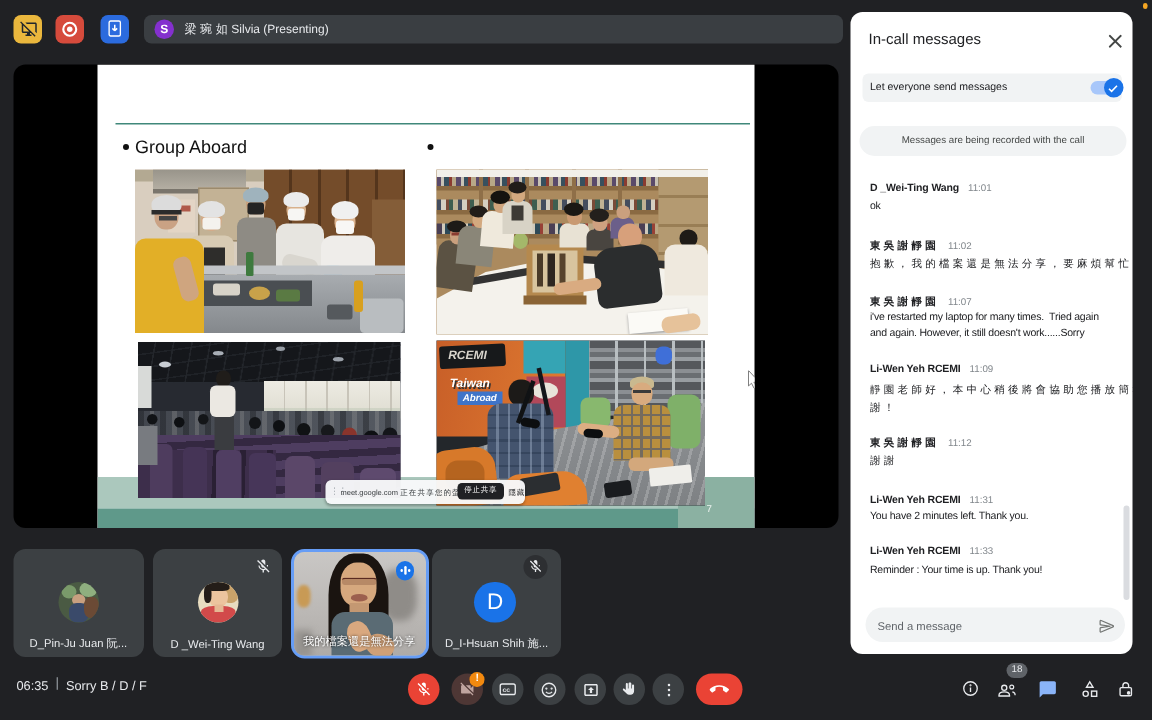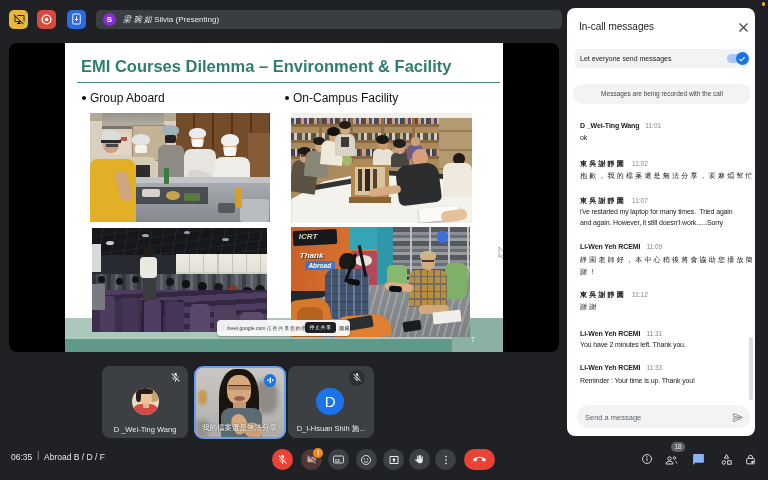--- a/index.html
+++ b/index.html
@@ -31,38 +31,36 @@
       </svg>
   </div>
   <div class="abs" style="left:67px; top:9.5px; width:19px; height:19.5px; border-radius:5px; background:#2b6bde; display:flex; align-items:center; justify-content:center;">
     <svg width="11" height="12" viewBox="0 0 22 24" fill="none" stroke="#fff" stroke-width="1.8">
         <rect x="3.5" y="2" width="15" height="20" rx="2"></rect>
         <path d="M11 7v8M11 15l-3.2-3.2M11 15l3.2-3.2" stroke-width="2"></path>
       </svg>
   </div>
   <div class="abs" style="left:96px; top:10px; width:466px; height:19px; border-radius:5px; background:#3a3e42; display:flex; align-items:center;">
     <div style="width:13px; height:13px; border-radius:50%; background:#8430ce; color:#fff; font-size:8px; font-weight:bold; display:flex; align-items:center; justify-content:center; margin-left:7px;">S</div>
-    <span style="color:#e8eaed; font-size:8px; margin-left:7px;"><span style="letter-spacing:2.4px;font-style:italic;">梁琬如</span>Silvia (Presenting)</span>
+    <span style="color:#e8eaed; font-size:8px; margin-left:7px;"><span style="letter-spacing:2.4px;">梁琬如</span>Silvia (Presenting)</span>
   </div>
 
   <div class="abs" id="video" style="left:9px; top:43px; width:550px; height:308.5px; background:#000; border-radius:8px; overflow:hidden;">
     <div class="abs" id="slide" style="left:56px; top:0; width:437.5px; height:308.5px; background:#fff; overflow:hidden;">
 
       <div class="abs" style="left:0; top:275px; width:437.5px; height:21px; background:#abc8bd;"></div>
       <div class="abs" style="left:0; top:296px; width:437.5px; height:12.5px; background:#5f998a;"></div>
       <div class="abs" style="left:387px; top:275px; width:50.5px; height:33.5px; background:#8bb1a2;"></div>
       <div class="abs" style="left:406px; top:293px; color:#eef4f1; font-size:6.5px;">7</div>
 
-      <div class="abs" style="left:16px; top:13.5px; width:420px; font-size:16.5px; font-weight:bold; color:#2e7d6f; letter-spacing:0px;">EMI Courses Dilemma – Environment &amp; Facility</div>
       <div class="abs" style="left:11.5px; top:38.8px; width:423px; height:1.6px; background:#40887a;"></div>
 
       <div class="abs" style="left:16.5px; top:53px; width:4px; height:4px; border-radius:50%; background:#111;"></div>
       <div class="abs" style="left:25px; top:48px; font-size:12px; color:#111;">Group Aboard</div>
       <div class="abs" style="left:219.5px; top:53px; width:4px; height:4px; border-radius:50%; background:#111;"></div>
-      <div class="abs" style="left:228px; top:48px; font-size:12px; color:#111;">On-Campus Facility</div>
 
       <div class="abs" id="ph1" style="left:25.4px; top:70px; width:179.2px; height:109px; background:#d9cebf; overflow:hidden;">
         <div class="abs" style="left:0; top:0; width:179.2px; height:8px; background:#b3a992;"></div>
         <div class="abs" style="left:12px; top:0; width:62px; height:15px; background:linear-gradient(180deg,#98948a,#b8b2a6);"></div>
         <div class="abs" style="left:12px; top:13px; width:62px; height:2.5px; background:#7a756c;"></div>
         <div class="abs" style="left:86px; top:0; width:93.2px; height:46px; background:#744c2a;"></div>
         <div class="abs" style="left:86px; top:0; width:93.2px; height:46px; background:repeating-linear-gradient(90deg,transparent 0 17px,#54351c 17px 19px);"></div>
         <div class="abs" style="left:158px; top:20px; width:21.2px; height:65px; background:#845d38;"></div>
         <div class="abs" style="left:42px; top:12px; width:34px; height:36px; background:#c3b295; border:1px solid #9b8a6d;"></div>
         <div class="abs" style="left:22px; top:20px; width:18px; height:22px; background:#e3d5c5;"></div>
@@ -212,22 +210,22 @@
         <div class="abs" style="left:0px; top:56px; width:13px; height:26px; background:#787b80;"></div>
 
         <div class="abs" style="left:52px; top:19px; width:10px; height:11px; background:#201d1a; border-radius:48%;"></div>
         <div class="abs" style="left:48px; top:29px; width:17px; height:21px; background:#ebe8e2; border-radius:4px;"></div>
         <div class="abs" style="left:51px; top:50px; width:13px; height:22px; background:#3a3c40;"></div>
       </div>
 
       <div class="abs" id="ph4" style="left:225.8px; top:183.5px; width:179.2px; height:110.6px; background:#23272b; overflow:hidden;">
         <div class="abs" style="left:0; top:0; width:86px; height:64px; background:linear-gradient(100deg,#c85f28,#e07b31);"></div>
         <div class="abs" style="left:2px; top:3px; width:44px; height:15px; background:#17191b; transform:rotate(-3deg); border-radius:2px;"></div>
-        <div class="abs" style="left:8px; top:5px; color:#d8d4cc; font-size:8px; font-weight:bold; font-style:italic;">ICRT</div>
-        <div class="abs" style="left:9px; top:24px; color:#fff; font-size:8px; font-weight:bold; font-style:italic; text-shadow:1px 1px 0 #333;">Thank</div>
+        <div class="abs" style="left:8px; top:5px; color:#d8d4cc; font-size:8px; font-weight:bold; font-style:italic;">RCEMI</div>
+        <div class="abs" style="left:9px; top:24px; color:#fff; font-size:8px; font-weight:bold; font-style:italic; text-shadow:1px 1px 0 #333;">Taiwan</div>
         <div class="abs" style="left:14px; top:34px; width:30px; height:9px; background:#3f74c9; color:#fff; font-size:6.5px; font-weight:bold; font-style:italic; text-align:center; line-height:9px;">Abroad</div>
         <div class="abs" style="left:58px; top:0; width:28px; height:22px; background:#35a4b4;"></div>
         <div class="abs" style="left:86px; top:0px; width:16px; height:64px; background:#2e97a8;"></div>
         <div class="abs" style="left:60px; top:24px; width:26px; height:34px; background:#b2485a;"></div>
         <div class="abs" style="left:64px; top:28px; width:17px; height:11px; background:#e8e4da; border-radius:50%;"></div>
 
         <div class="abs" style="left:102px; top:0; width:77.2px; height:50px; background:#9ba1a5;"></div>
         <div class="abs" style="left:102px; top:0; width:77.2px; height:50px; background:repeating-linear-gradient(180deg,#55585c 0 5px,#8b8f93 5px 8px,#6a6e72 8px 11px,#989da1 11px 14px);"></div>
         <div class="abs" style="left:102px; top:0; width:77.2px; height:50px; background:repeating-linear-gradient(90deg,transparent 0 17px,#b9bfc2 17px 19px);"></div>
         <div class="abs" style="left:146px; top:4px; width:11px; height:12px; background:#3f6fd8; border-radius:40%;"></div>
@@ -269,20 +267,30 @@
         </svg>
     </div>
     <div class="abs" id="sharebar" style="left:208px; top:277px; width:133px; height:15.5px; background:rgba(248,249,250,.96); border-radius:4px; box-shadow:0 1px 2px rgba(0,0,0,.3); overflow:hidden;">
       <span class="abs" style="left:3px; top:3px; color:#9aa0a6; font-size:6px; letter-spacing:-0.5px;">⋮⋮</span>
       <span class="abs" style="left:10px; top:4.5px; color:#3c4043; font-size:5px; white-space:nowrap;">meet.google.com <span style="letter-spacing:0.8px;">正在共享您的螢幕。</span></span>
       <span class="abs" style="left:88px; top:2.3px; width:31px; height:10.9px; background:#202124; color:#fff; font-size:5px; border-radius:3px; text-align:center; line-height:10.9px; letter-spacing:0.5px;">停止共享</span>
       <span class="abs" style="left:122px; top:4.5px; color:#202124; font-size:5px; letter-spacing:0.5px;">隱藏</span>
     </div>
   </div>
 
+  <div class="tile" style="left:9px;">
+    <div class="abs" style="left:29.8px; top:22px; width:27px; height:27px; border-radius:50%; overflow:hidden; background:#4a5a43;">
+      <div class="abs" style="left:2px; top:2px; width:10px; height:9px; background:#7a9a6a; border-radius:50%;"></div>
+      <div class="abs" style="left:14px; top:0px; width:12px; height:10px; background:#8faf7f; border-radius:50%;"></div>
+      <div class="abs" style="left:9px; top:8px; width:9px; height:8px; background:#c8a080; border-radius:50%;"></div>
+      <div class="abs" style="left:7px; top:14px; width:13px; height:13px; background:#3a4a6a; border-radius:40%;"></div>
+      <div class="abs" style="left:17px; top:10px; width:10px; height:14px; background:#6b4a35; border-radius:40%;"></div>
+    </div>
+    <div class="tname">D_Pin-Ju Juan 阮...</div>
+  </div>
 
   <div class="tile" style="left:101.8px;">
     <div class="abs" style="left:29.8px; top:21.8px; width:27px; height:27px; border-radius:50%; overflow:hidden; background:#e8dcc0;">
       <div class="abs" style="left:16px; top:0px; width:11px; height:14px; background:#caa36a; border-radius:0 50% 40% 40%;"></div>
       <div class="abs" style="left:7px; top:3px; width:13px; height:14px; background:#ecc49e; border-radius:48%;"></div>
       <div class="abs" style="left:5px; top:0px; width:16px; height:6px; background:#241d18; border-radius:50% 50% 30% 30%;"></div>
       <div class="abs" style="left:4px; top:2px; width:5px; height:12px; background:#241d18; border-radius:40%;"></div>
       <div class="abs" style="left:2px; top:16px; width:23px; height:11px; background:#d24a4a; border-radius:35% 35% 0 0;"></div>
       <div class="abs" style="left:11px; top:15px; width:6px; height:5px; background:#e5b894;"></div>
     </div>
@@ -329,21 +337,21 @@
     <svg class="abs" style="left:64px; top:6px;" width="10" height="11" viewBox="0 0 24 24" fill="#e8eaed">
         <path d="M15 10.6V5c0-1.66-1.34-3-3-3-1.54 0-2.79 1.16-2.96 2.65L15 10.6zm4-.6h-1.7c0 .58-.1 1.13-.27 1.64l1.27 1.27c.44-.88.7-1.87.7-2.91zM4.41 2.86L3 4.27l6 6V11c0 1.66 1.34 3 3 3 .23 0 .44-.03.65-.08l1.66 1.66c-.71.33-1.5.52-2.31.52-2.76 0-5.3-2.1-5.3-5.1H5c0 3.41 2.72 6.23 6 6.72V21h2v-3.28c.91-.13 1.77-.45 2.55-.9l4.2 4.2 1.41-1.41L4.41 2.86z"></path>
       </svg>
     <div class="tname">D_I-Hsuan Shih 施...</div>
   </div>
 
 
 
   <div class="abs" style="left:11px; top:451.5px; color:#e8eaed; font-size:8.5px;">06:35</div>
   <div class="abs" style="left:37px; top:450px; color:#9aa0a6; font-size:9px;">|</div>
-  <div class="abs" style="left:44px; top:451.5px; color:#e8eaed; font-size:8.5px;">Abroad B / D / F</div>
+  <div class="abs" style="left:44px; top:451.5px; color:#e8eaed; font-size:8.5px;">Sorry B / D / F</div>
 
   <div class="cbtn" style="left:272px; background:#ea4335;">
     <svg width="11" height="11" viewBox="0 0 24 24" fill="#fff">
         <path d="M15 10.6V5c0-1.66-1.34-3-3-3-1.54 0-2.79 1.16-2.96 2.65L15 10.6zm4-.6h-1.7c0 .58-.1 1.13-.27 1.64l1.27 1.27c.44-.88.7-1.87.7-2.91zM4.41 2.86L3 4.27l6 6V11c0 1.66 1.34 3 3 3 .23 0 .44-.03.65-.08l1.66 1.66c-.71.33-1.5.52-2.31.52-2.76 0-5.3-2.1-5.3-5.1H5c0 3.41 2.72 6.23 6 6.72V21h2v-3.28c.91-.13 1.77-.45 2.55-.9l4.2 4.2 1.41-1.41L4.41 2.86z"></path>
       </svg>
   </div>
 
   <div class="cbtn" style="left:300.5px; background:#4e3735;">
     <svg width="11" height="11" viewBox="0 0 24 24" fill="#c0a5a0">
         <path d="M21 6.5l-4 4V7c0-.55-.45-1-1-1H9.82L21 17.18V6.5zM3.27 2L2 3.27 4.73 6H4c-.55 0-1 .45-1 1v10c0 .55.45 1 1 1h12c.21 0 .39-.08.54-.18L19.73 21 21 19.73 3.27 2z"></path>

